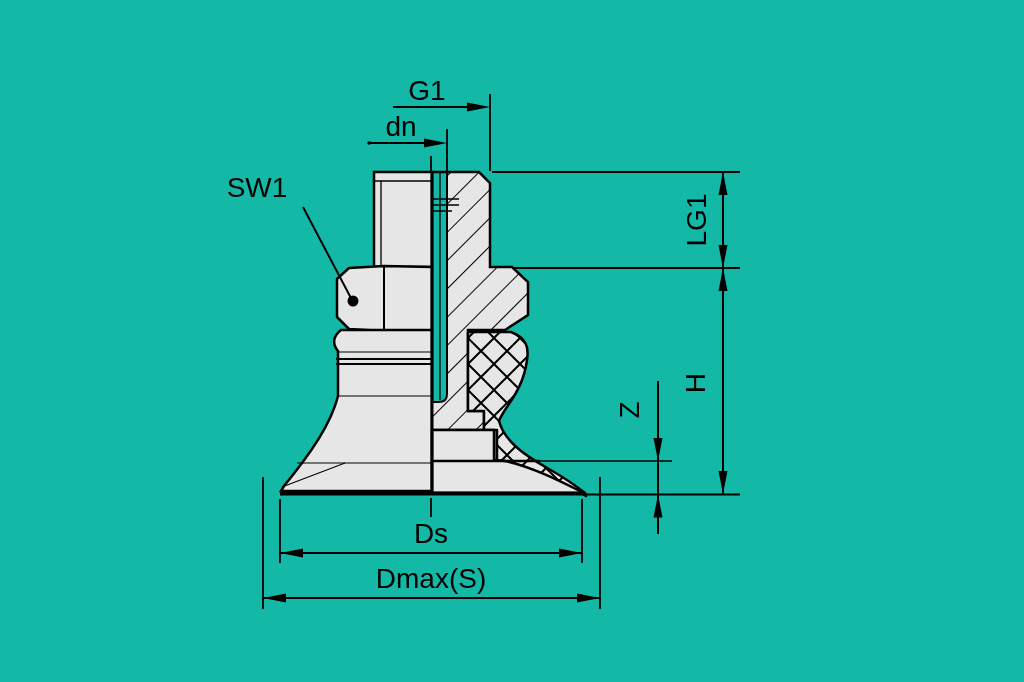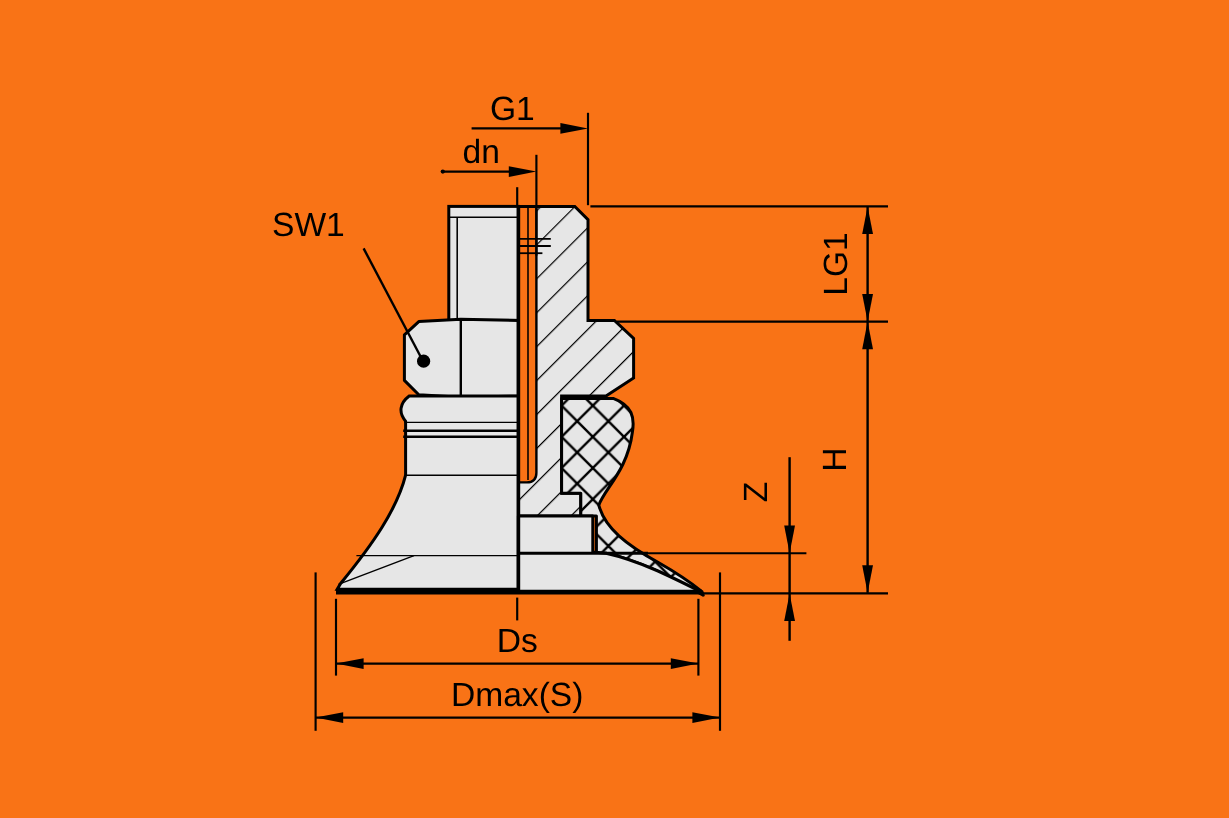--- a/index.html
+++ b/index.html
@@ -1,16 +1,16 @@
 <!DOCTYPE html>
 <html><head>
 <meta charset="utf-8">
 <style>
   html,body{margin:0;padding:0;background:#ffffff;}
-  .stage{position:relative;width:1024px;height:682px;background:#f97316;overflow:hidden;
+  .stage{position:relative;width:1024px;height:682px;background:#14b8a6;overflow:hidden;
          font-family:"Liberation Sans", sans-serif;}
   svg{display:block;}
   text{font-family:"Liberation Sans", sans-serif;fill:#000;}
   .dimtxt{font-size:28px;}
 </style>
 </head>
 <body>
 
 <div class="stage">
 <svg width="1024" height="682" viewBox="0 0 1024 682">

